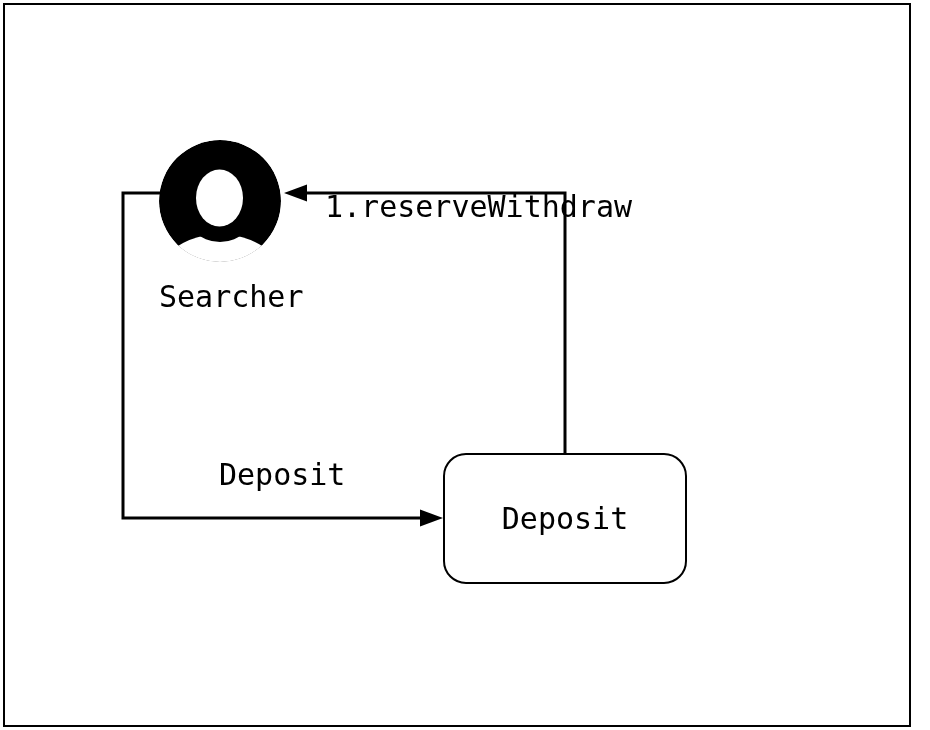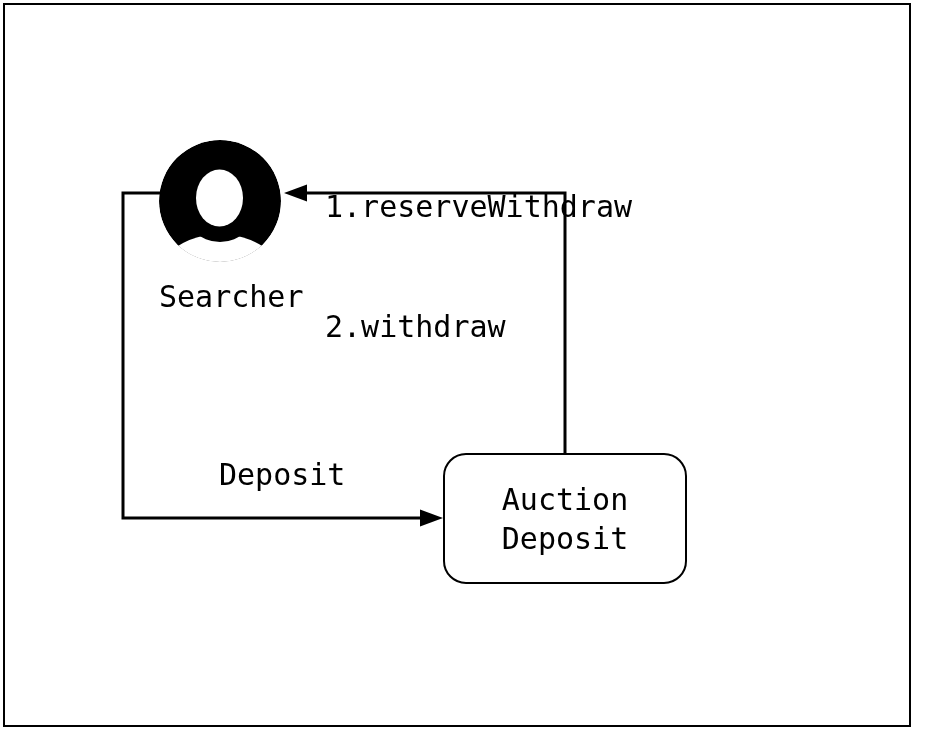--- a/index.html
+++ b/index.html
@@ -85,25 +85,23 @@
     <g clip-path="url(#discClip)">
       <circle cx="61" cy="62" r="61" fill="#000000"></circle>
       <circle cx="61" cy="175" r="80" fill="#ffffff"></circle>
       <circle cx="61" cy="66" r="37" fill="#000000"></circle>
       <ellipse cx="60.5" cy="59" rx="23.5" ry="28.5" fill="#ffffff"></ellipse>
     </g>
   </svg>
 
   <div class="label top-label">
     <div>1.reserveWithdraw</div>
-    <div>2.withdraw</div>
   </div>
 
   <div class="label searcher">Searcher</div>
 
   <div class="label deposit">Deposit</div>
 
   <div class="contract-box">
-    <div>Auction</div>
     <div>Deposit</div>
   </div>
 
 </div>
 
 </body></html>

